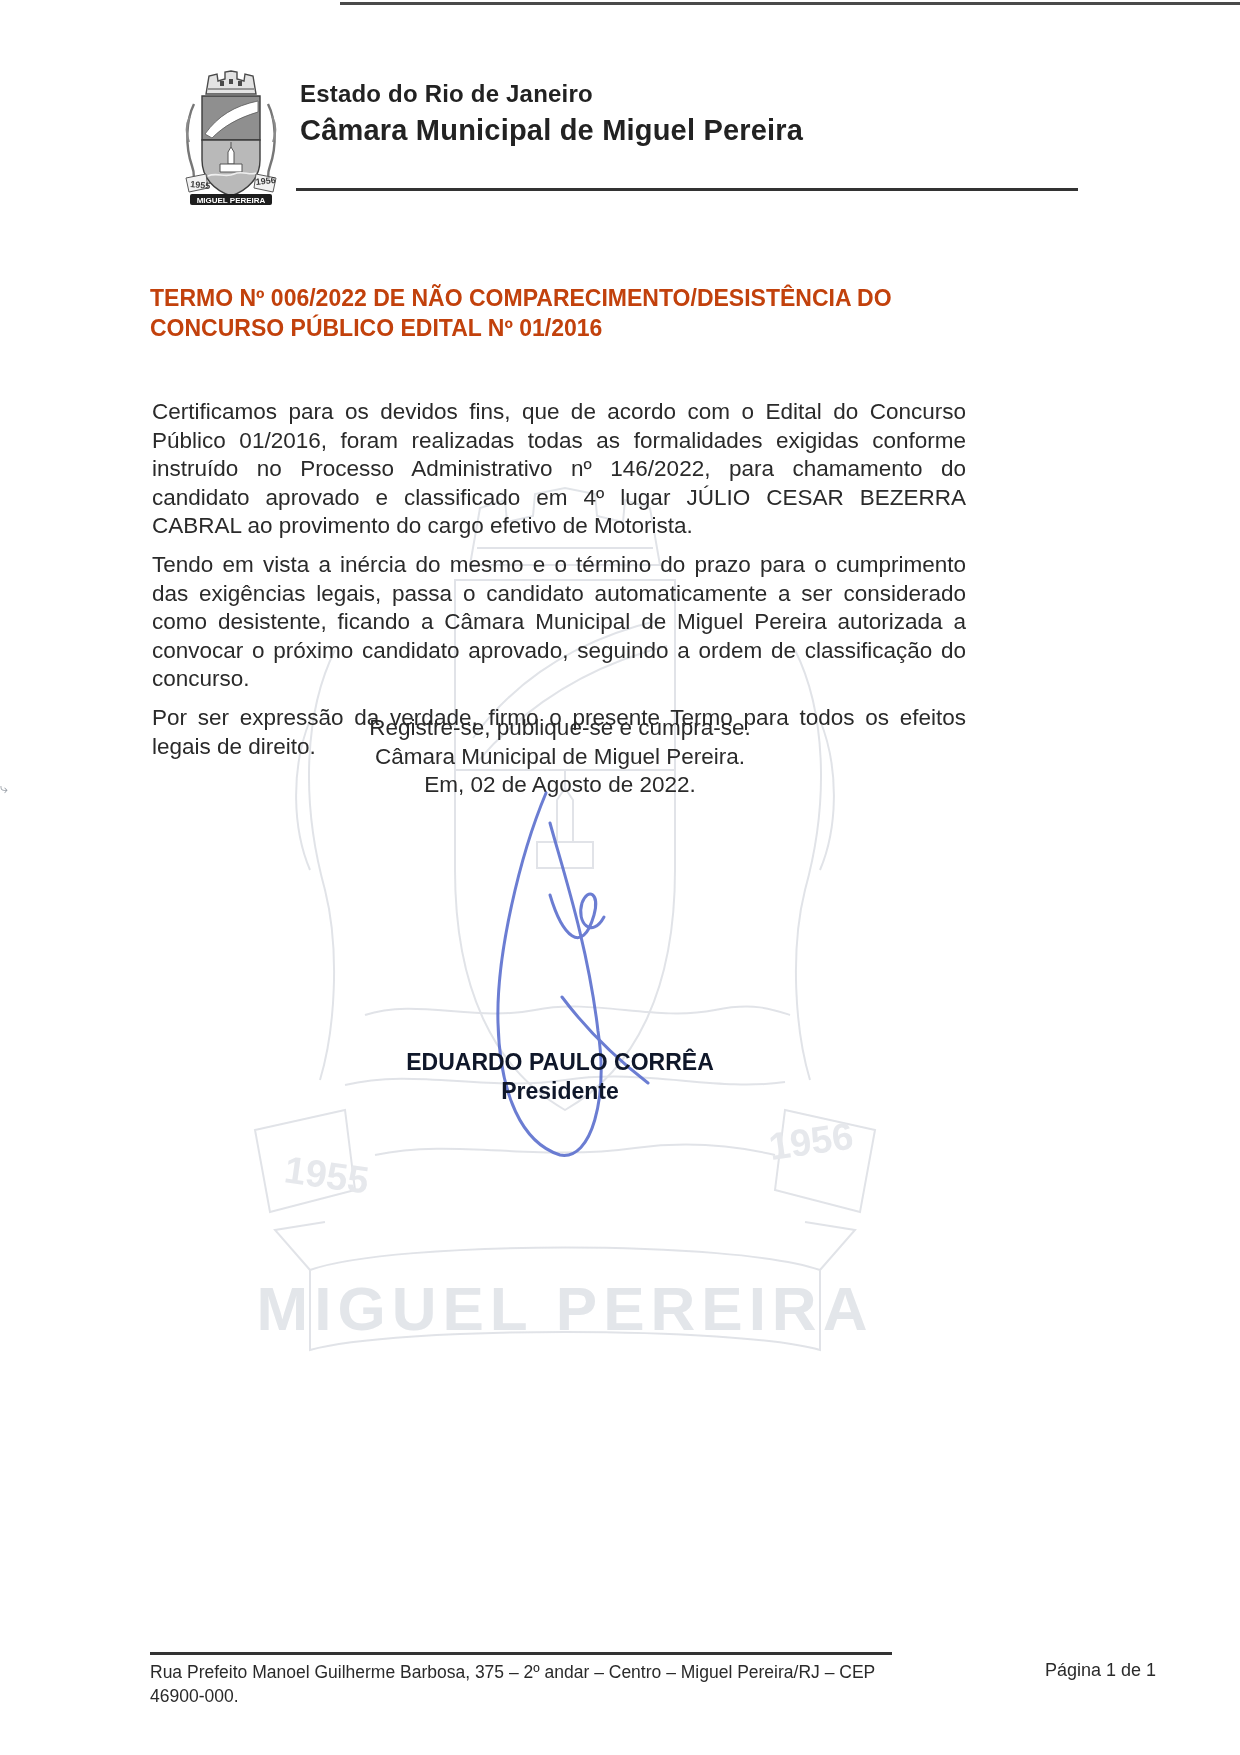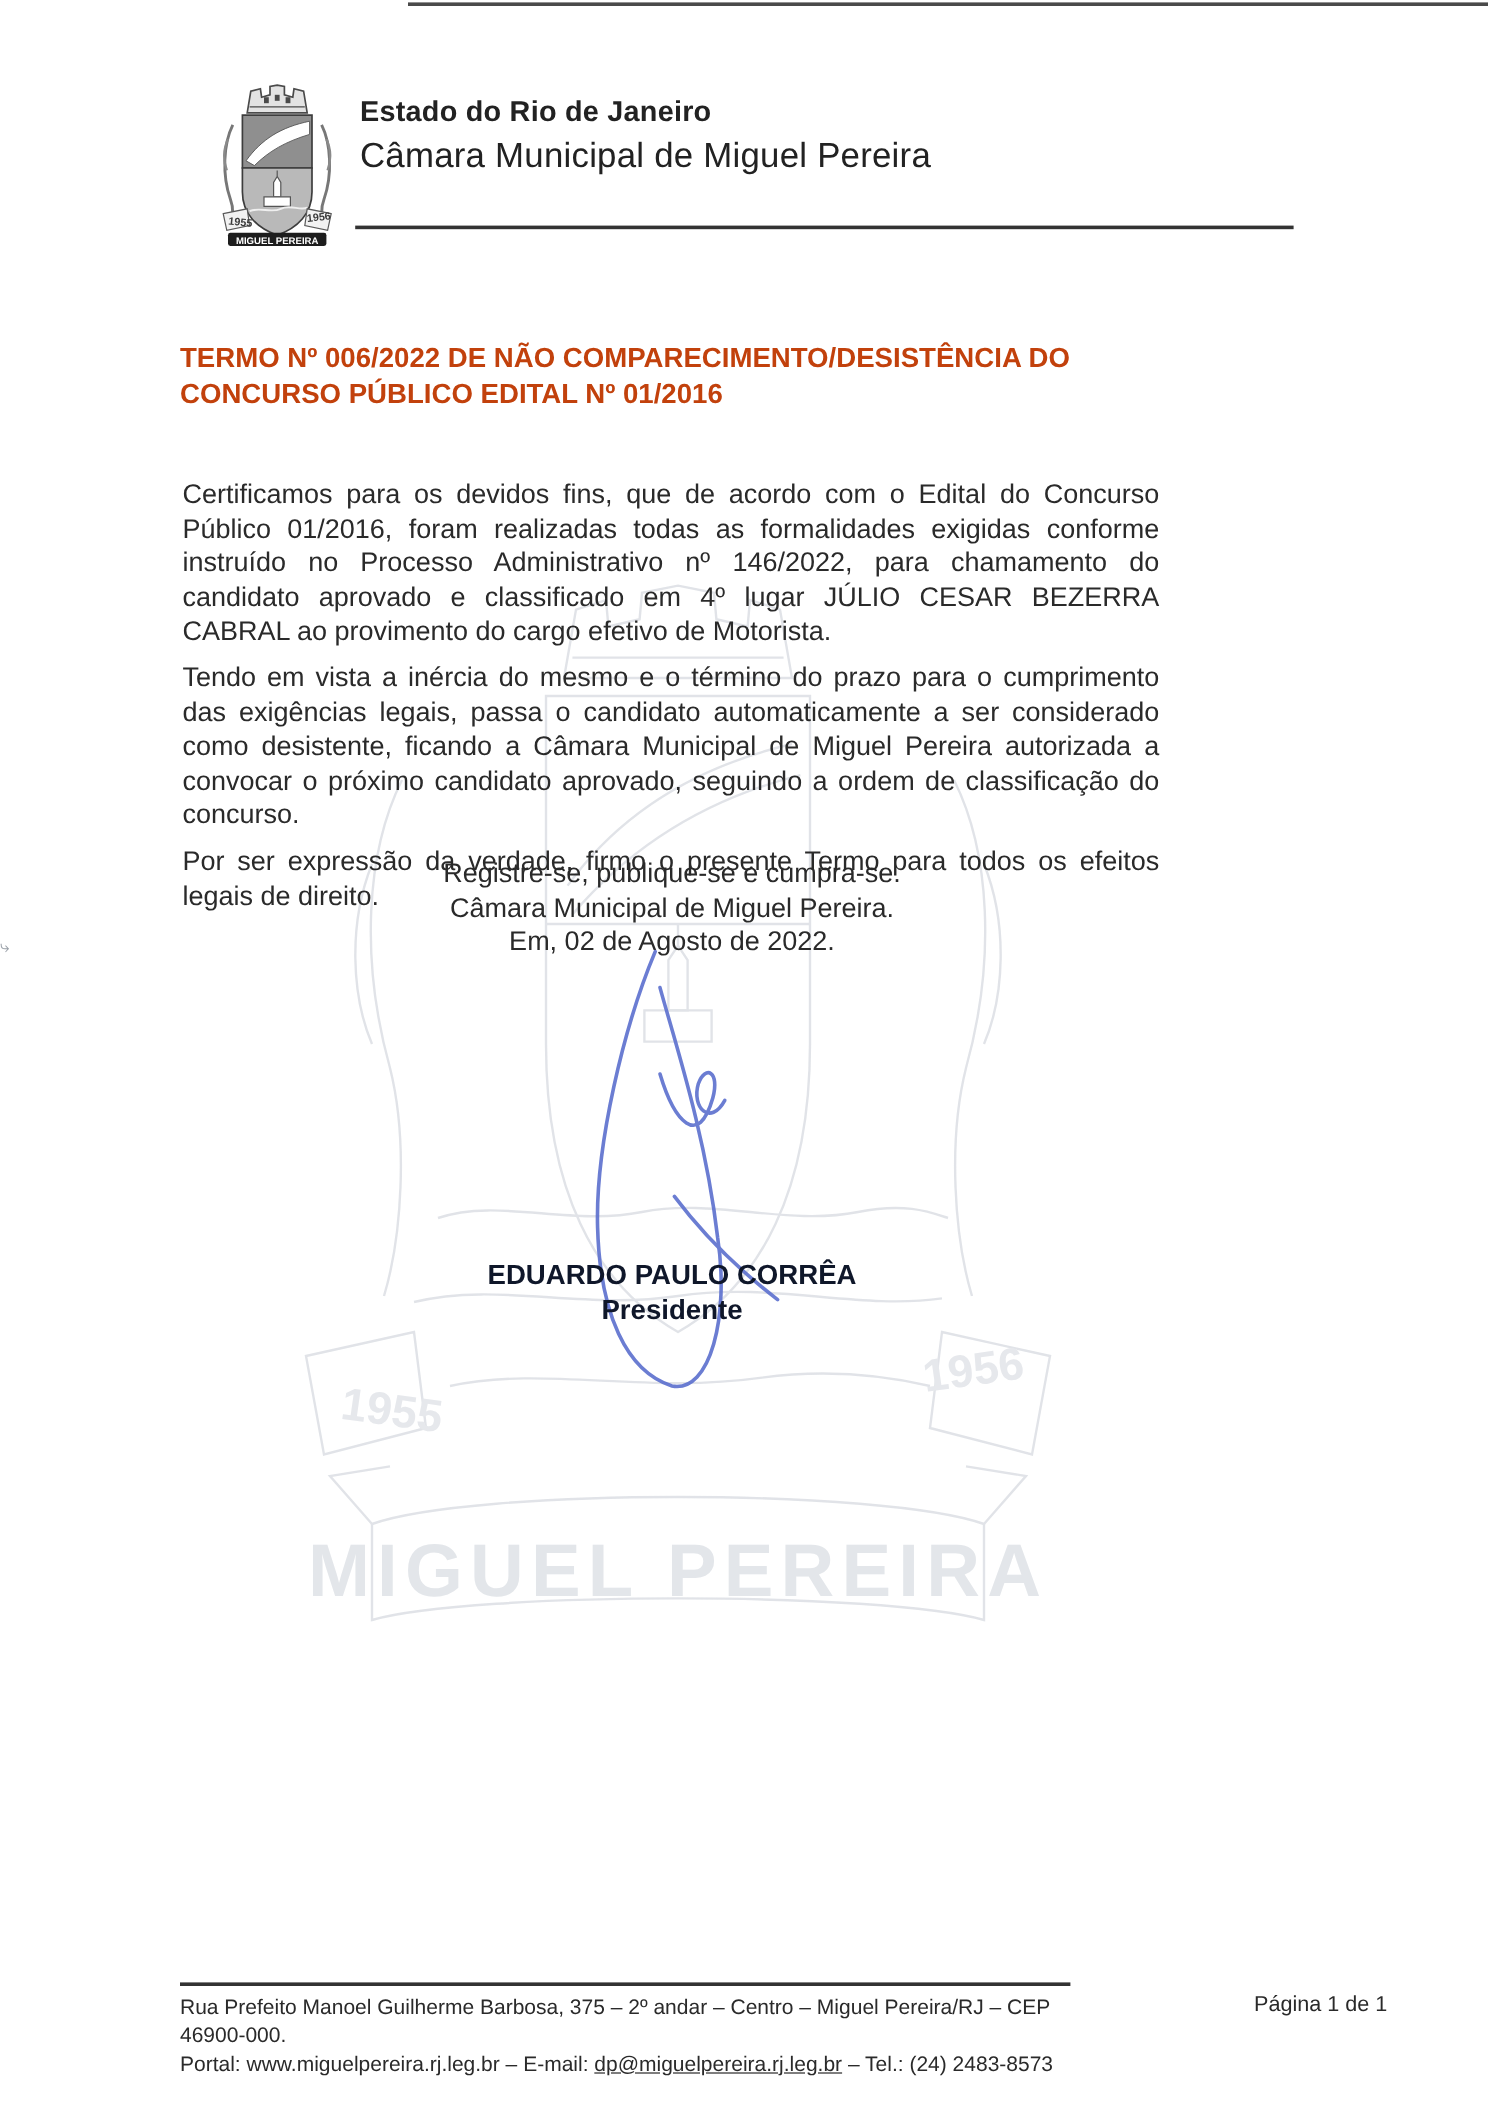--- a/index.html
+++ b/index.html
@@ -31,21 +31,21 @@
     position: absolute;
     left: 168px; top: 68px;
     width: 122px; height: 138px;
   }
   .header-text {
     position: absolute;
     left: 300px; top: 80px;
     width: 780px;
   }
   .header-line1 { font-weight: bold; font-size: 24px; letter-spacing: 0.2px; }
-  .header-line2 { font-weight: normal; font-size: 29px; margin-top: 6px; letter-spacing: 0.2px; }
+  .header-line2 { font-weight: bold; font-size: 29px; margin-top: 6px; letter-spacing: 0.2px; }
   .header-line3 { font-weight: bold; font-size: 24px; margin-top: 6px; letter-spacing: 0.2px; }
   .header-rule {
     position: absolute;
     left: 296px; top: 188px;
     width: 782px; height: 3px;
     background: #333333;
   }
   
   .doc-title {
     position: absolute;
@@ -234,18 +234,17 @@
     </svg>
 
     <div class="sign-block">
       <div>EDUARDO PAULO CORRÊA</div>
       <div>Presidente</div>
     </div>
 
     <div class="footer-rule"></div>
     <div class="footer-left">
       <div>Rua Prefeito Manoel Guilherme Barbosa, 375 – 2º andar – Centro – Miguel Pereira/RJ – CEP 46900-000.</div>
-      <div><span>Portal: www.miguelpereira.rj.leg.br – E-mail: </span><span class="footer-email">dp@miguelpereira.rj.leg.br</span><span> – Tel.: (24) 2483-8573</span></div>
     </div>
     <div class="footer-page">Página 1 de 1</div>
 
   </div>
 </div>
 
 </body></html>

